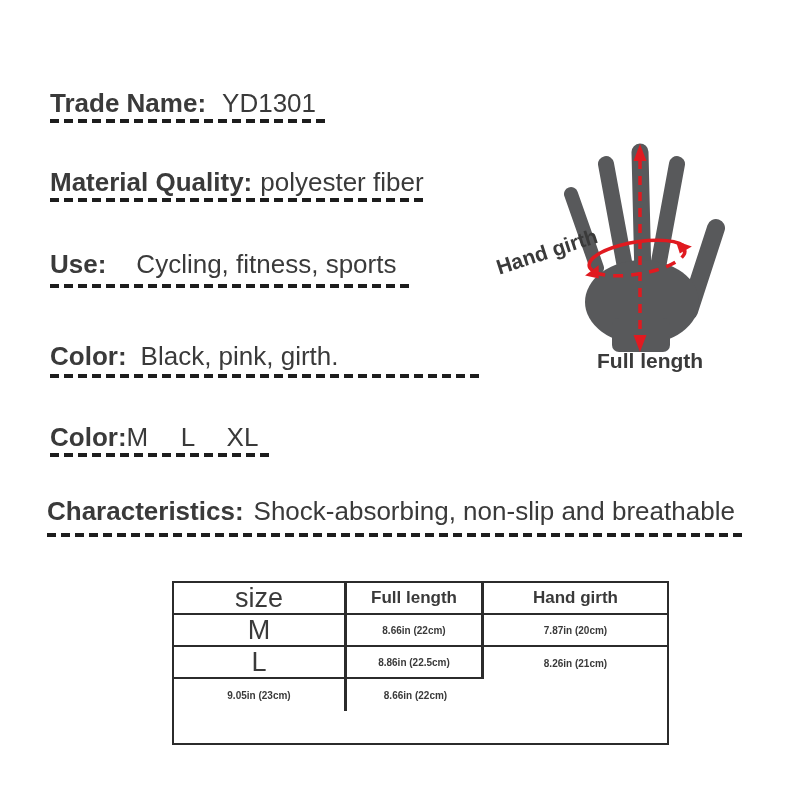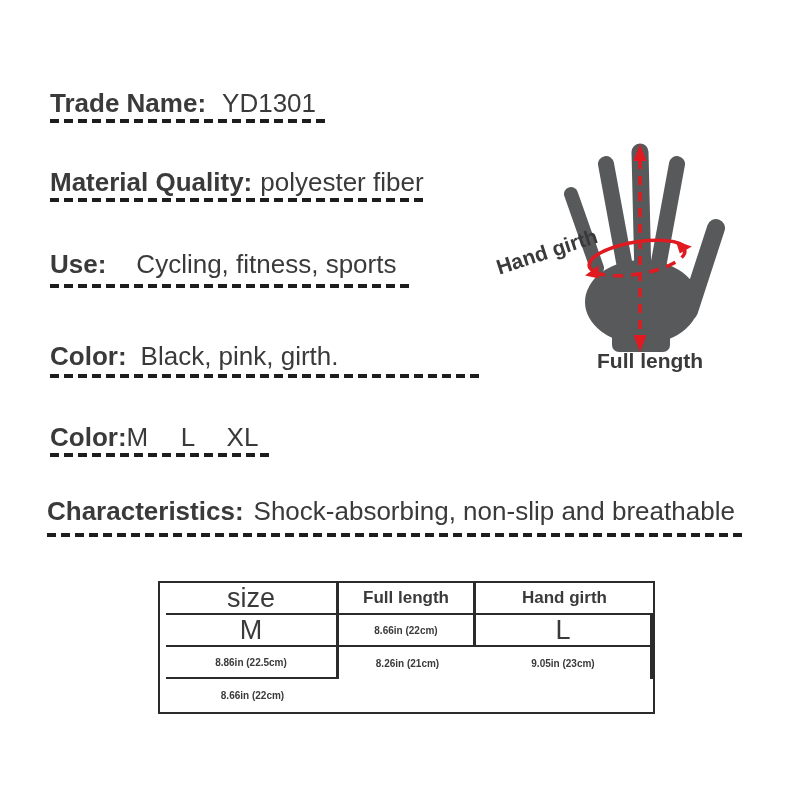--- a/index.html
+++ b/index.html
@@ -26,23 +26,23 @@
   .hand-svg{position:absolute;left:540px;top:128px;width:240px;height:240px;}
   .hand-girth-label{
     position:absolute;left:497px;top:256px;font-size:21px;font-weight:600;
     transform:rotate(-18deg);transform-origin:0 50%;white-space:nowrap;
   }
   .full-length-label{
     position:absolute;left:597px;top:349px;font-size:21px;font-weight:600;white-space:nowrap;
   }
   
   .size-table{
-    position:absolute;left:158px;top:581px;width:497px;height:133px;
+    position:absolute;left:172px;top:581px;width:497px;height:164px;
     border:2px solid var(--border-color);box-sizing:border-box;
-    display:grid;grid-template-columns:173px 137px 1fr;grid-auto-rows:32px;padding-left:6px;
+    display:grid;grid-template-columns:173px 137px 1fr;grid-auto-rows:32px;
   }
   .cell{
     box-sizing:border-box;border-right:3px solid var(--border-color);
     border-bottom:2px solid var(--border-color);
     display:flex;align-items:center;justify-content:center;
     white-space:nowrap;overflow:hidden;
   }
   .cell.last-col{border-right:none;}
   .cell:nth-last-child(-n+3){border-bottom:none;}
   .c-size{font-size:27px;}
@@ -110,20 +110,21 @@
 <div class="hand-girth-label">Hand girth</div>
 <div class="full-length-label">Full length</div>
 
 <div class="size-table">
   <div class="cell c-size head">size</div>
   <div class="cell c-meas head">Full length</div>
   <div class="cell c-meas head last-col">Hand girth</div>
 
   <div class="cell c-size">M</div>
   <div class="cell c-meas">8.66in (22cm)</div>
+  <div class="cell c-meas last-col">7.87in (20cm)</div>
 
   <div class="cell c-size">L</div>
   <div class="cell c-meas">8.86in (22.5cm)</div>
   <div class="cell c-meas last-col">8.26in (21cm)</div>
 
   <div class="cell c-meas">9.05in (23cm)</div>
   <div class="cell c-meas last-col">8.66in (22cm)</div>
 </div>
 
 </body></html>

